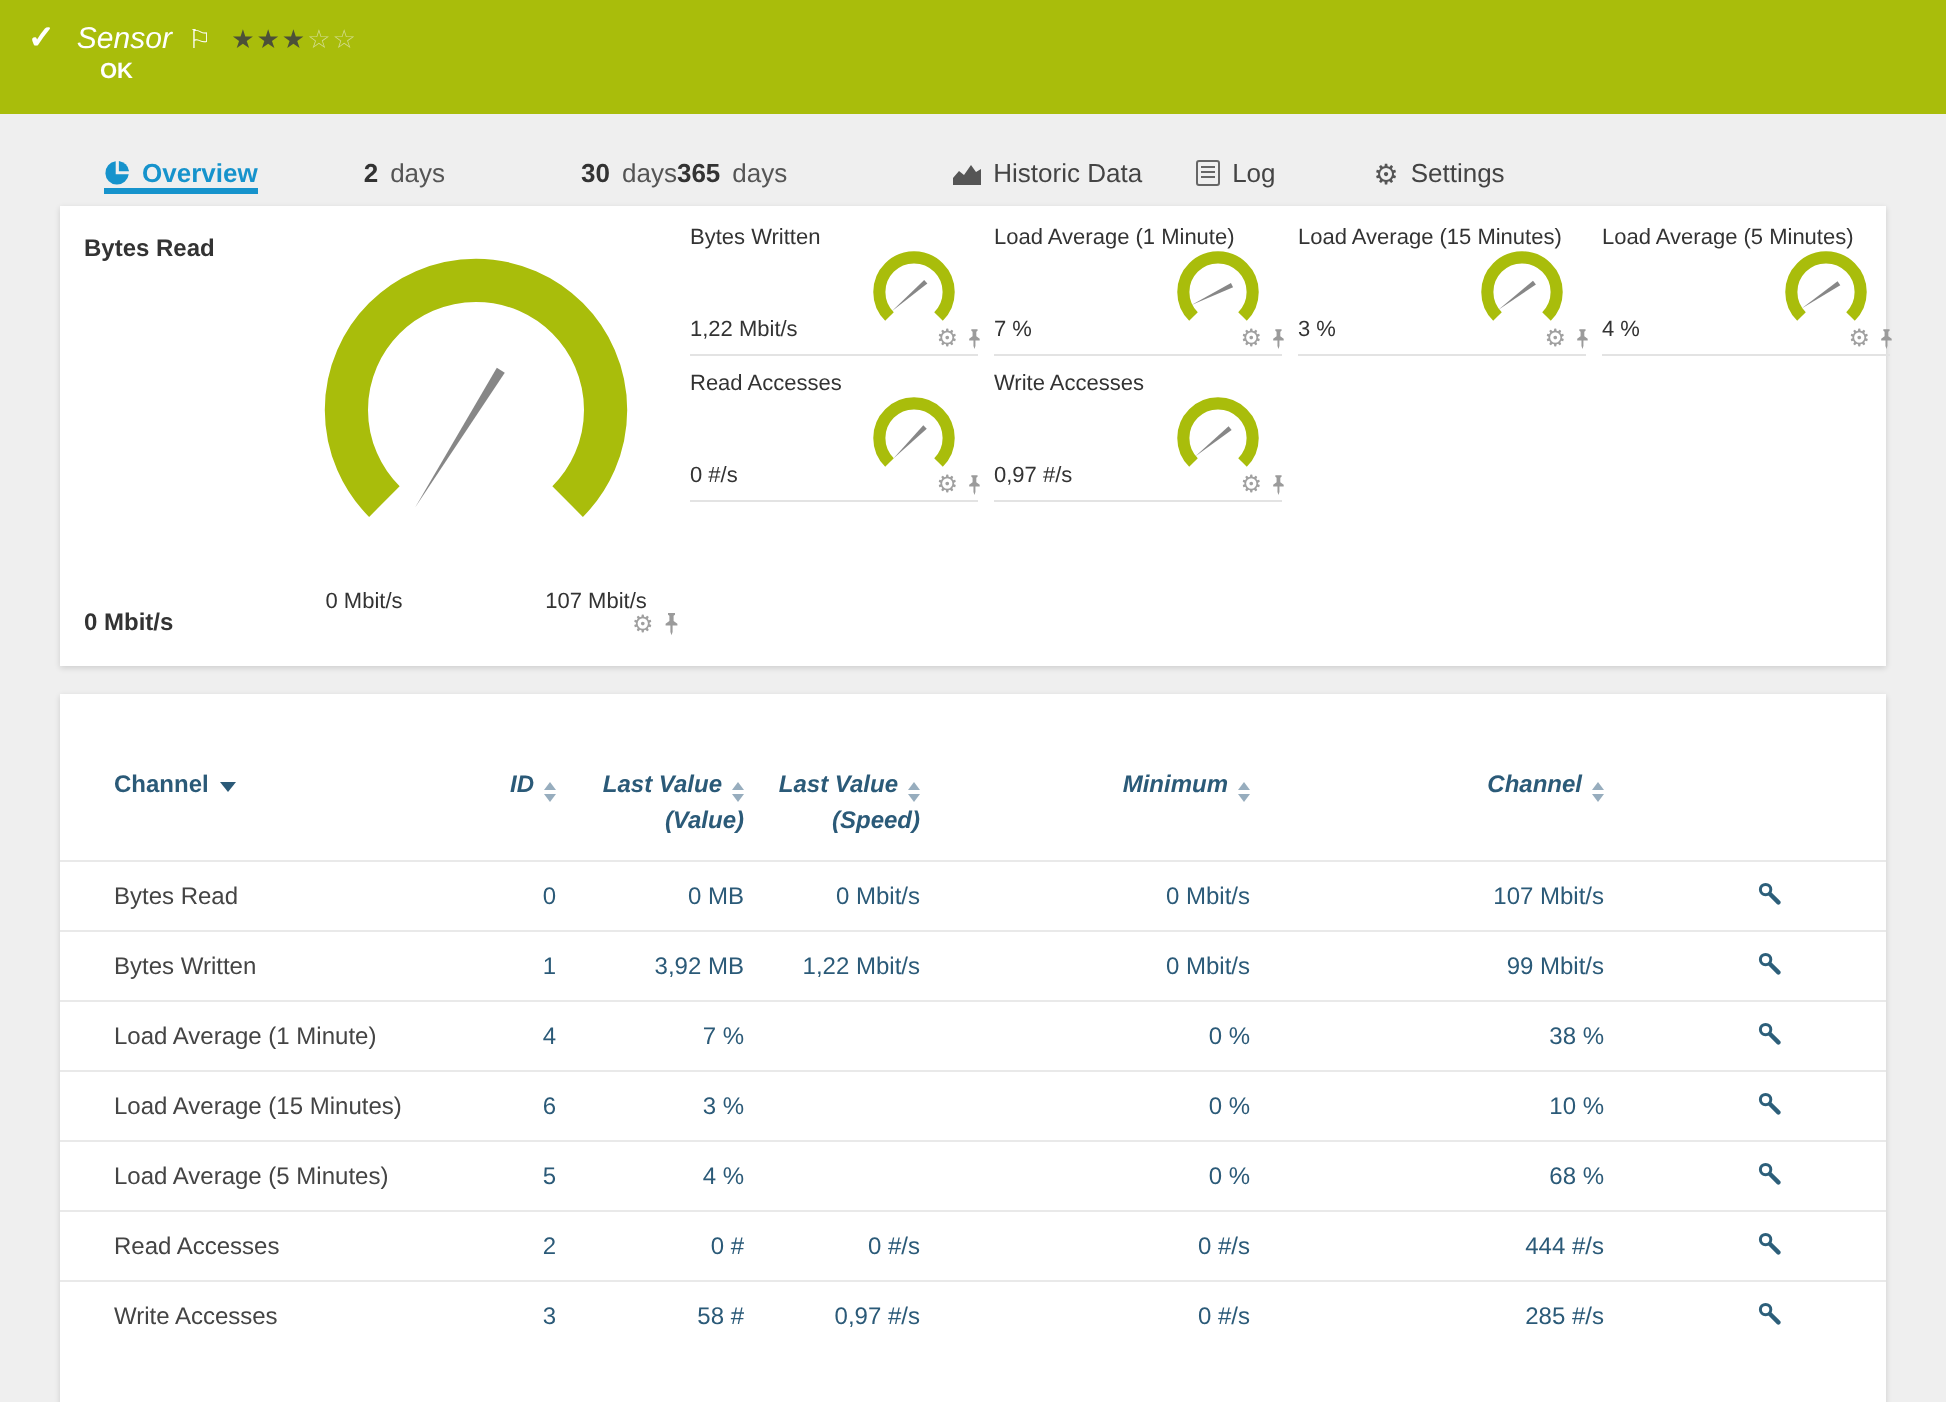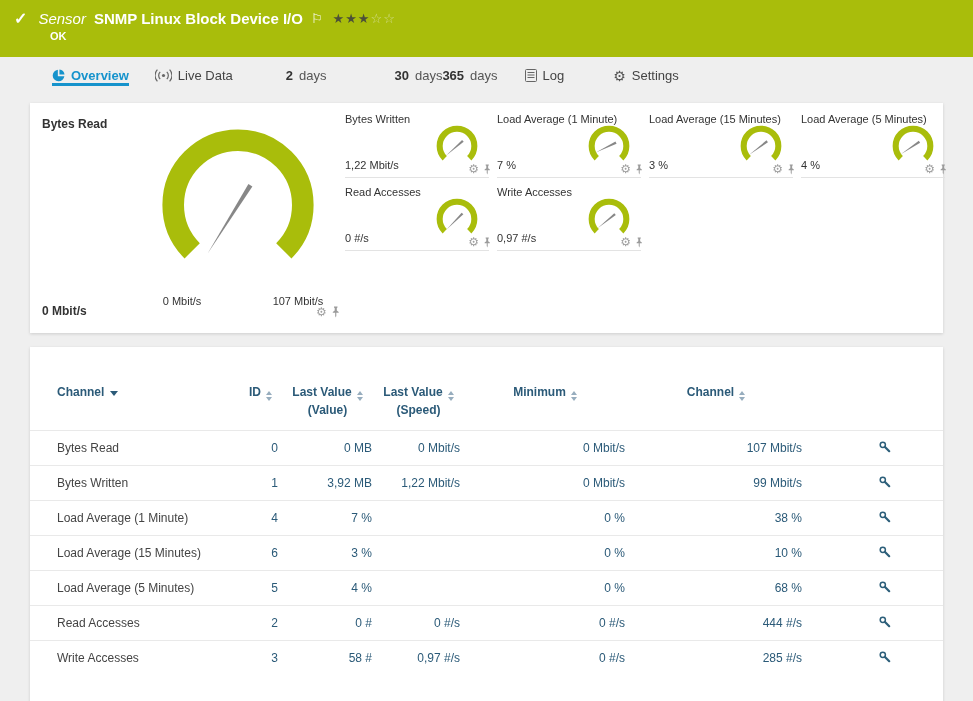--- a/index.html
+++ b/index.html
@@ -13,21 +13,21 @@
   .tb-line1{display:flex;align-items:center;padding:9px 0 0 14px;}
   .tb-check{font-size:16px;font-weight:bold;}
   .tb-kind{font-style:italic;font-size:15px;margin-left:11px;}
   .tb-title{font-size:15px;font-weight:bold;margin-left:8px;}
   .tb-flag{font-size:13px;margin-left:8px;cursor:pointer;}
   .tb-stars{margin-left:10px;font-size:13px;letter-spacing:1px;cursor:pointer;}
   .tb-stars .full{color:#4c5038;}
   .tb-stars .empty{color:#d3dc8f;}
   .tb-ok{position:absolute;left:50px;top:30px;font-size:11px;font-weight:bold;}
   
-  .tabs{display:flex;align-items:center;height:40px;padding-left:52px;font-size:13px;}
+  .tabs{display:flex;align-items:flex-end;height:40px;padding-left:52px;font-size:13px;}
   .tab{display:flex;align-items:center;gap:6px;color:#444;cursor:pointer;
        border-bottom:3px solid transparent;white-space:nowrap;}
   .tab.active{color:#1693cc;border-bottom-color:#1693cc;font-weight:bold;}
   .tab .num{font-weight:bold;color:#333;}
   .tab .word{color:#555;}
   .tab svg{flex:0 0 auto;}
   .gear-glyph{font-size:14px;color:#555;line-height:1;}
   
   .card{position:absolute;left:30px;width:913px;background:#fff;
         box-shadow:0 1px 3px rgba(0,0,0,.14);}
@@ -51,21 +51,21 @@
   .sg-value{position:absolute;left:0;top:48px;font-size:11px;color:#333;}
   .sg-line{position:absolute;left:0;top:66px;width:144px;border-top:1px solid #e3e3e3;}
   .sg-icons{right:4px;top:52px;}
   .pin-svg{display:block;cursor:pointer;}
   
   table.chan{border-collapse:collapse;width:100%;table-layout:fixed;}
   table.chan td{font-size:12px;}
   thead td{vertical-align:top;padding-top:38px;padding-bottom:13px;
            color:#2b5a78;font-weight:bold;cursor:pointer;}
   .th.ch{text-align:left;padding-left:27px;}
-  .th.num{text-align:center;padding-right:4px;}
+  .th.num{text-align:right;padding-right:4px;font-style:italic;}
   .th .line2{margin-top:2px;}
   tbody td{padding-top:9px;padding-bottom:9px;border-top:1px solid #e9e9e9;}
   td.c-ch{color:#444;padding-left:27px;text-align:left;}
   td.c-num{color:#2b5a78;text-align:right;padding-right:4px;}
   td.c-icon{text-align:right;padding-right:52px;cursor:pointer;}
   .edit-ic circle{fill:none;stroke:#2d5f7a;stroke-width:1.5;}
   .edit-ic path{stroke:#2d5f7a;stroke-width:2.2;stroke-linecap:round;}
   .sorter{display:inline-flex;flex-direction:column;gap:2px;margin-left:5px;vertical-align:1px;}
   .sorter i{display:block;width:0;height:0;border-left:3.5px solid transparent;border-right:3.5px solid transparent;}
   .sorter .t-up{border-bottom:4px solid #97adbe;}
@@ -73,54 +73,51 @@
   .caret{display:inline-block;width:0;height:0;border-left:4px solid transparent;
          border-right:4px solid transparent;border-top:5px solid #2b5a78;margin-left:6px;}
 </style>
 </head>
 <body>
 
 <div class="topbar">
   <div class="tb-line1">
     <span class="tb-check">✓</span>
     <span class="tb-kind">Sensor</span>
-    <span class="tb-title">SNMP Linux Block Device I/O</span>
     <span class="tb-flag">⚐</span>
     <span class="tb-stars"><span class="full">★★★</span><span class="empty">☆☆</span></span>
   </div>
   <div class="tb-ok">OK</div>
 </div>
 
 <div class="tabs">
   <div class="tab active">
     <svg width="13" height="13" viewBox="0 0 14 14">
         <path d="M6.3 0.7 A6.3 6.3 0 1 0 13.3 7.7 L6.3 7.7 Z" fill="#1693cc"></path>
         <path d="M8 0.5 A6.5 6.5 0 0 1 13.5 6 L8 6 Z" fill="#1693cc"></path>
       </svg>
     <span>Overview</span>
   </div>
-  <div class="tab" style="margin-left:26px">
-    <svg width="17" height="13" viewBox="0 0 17 13">
-        <circle cx="8.5" cy="6.5" r="1.6" fill="#666"></circle>
-        <path d="M5.2 2.9a5 5 0 0 0 0 7.2 M11.8 2.9a5 5 0 0 1 0 7.2" stroke="#666" fill="none" stroke-width="1.2"></path>
-        <path d="M2.4 0.7a8.2 8.2 0 0 0 0 11.6 M14.6 0.7a8.2 8.2 0 0 1 0 11.6" stroke="#666" fill="none" stroke-width="1.2"></path>
-      </svg>
-    <span>Live Data</span>
-  </div>
   <div class="tab" style="margin-left:53px">
     <span class="num">2</span>
     <span class="word">days</span>
   </div>
   <div class="tab" style="margin-left:68px">
     <span class="num">30</span>
     <span class="word">days</span>
   </div>
   <div class="tab" style="">
     <span class="num">365</span>
     <span class="word">days</span>
+  </div>
+  <div class="tab" style="margin-left:82px">
+    <svg width="15" height="12" viewBox="0 0 15 12">
+        <path d="M0.5 11.5 V8 L3.5 4.5 6 6.5 9.5 1.5 12 5 14.5 3.5 V11.5 Z" fill="#555"></path>
+      </svg>
+    <span>Historic Data</span>
   </div>
   <div class="tab" style="margin-left:27px">
     <svg width="12" height="13" viewBox="0 0 12 13">
         <rect x="0.5" y="0.5" width="11" height="12" rx="1" fill="none" stroke="#666"></rect>
         <path d="M2.5 3.5h7M2.5 6h7M2.5 8.5h7" stroke="#666" stroke-width="1"></path>
       </svg>
     <span>Log</span>
   </div>
   <div class="tab" style="margin-left:49px">
     <span class="gear-glyph">⚙</span>

